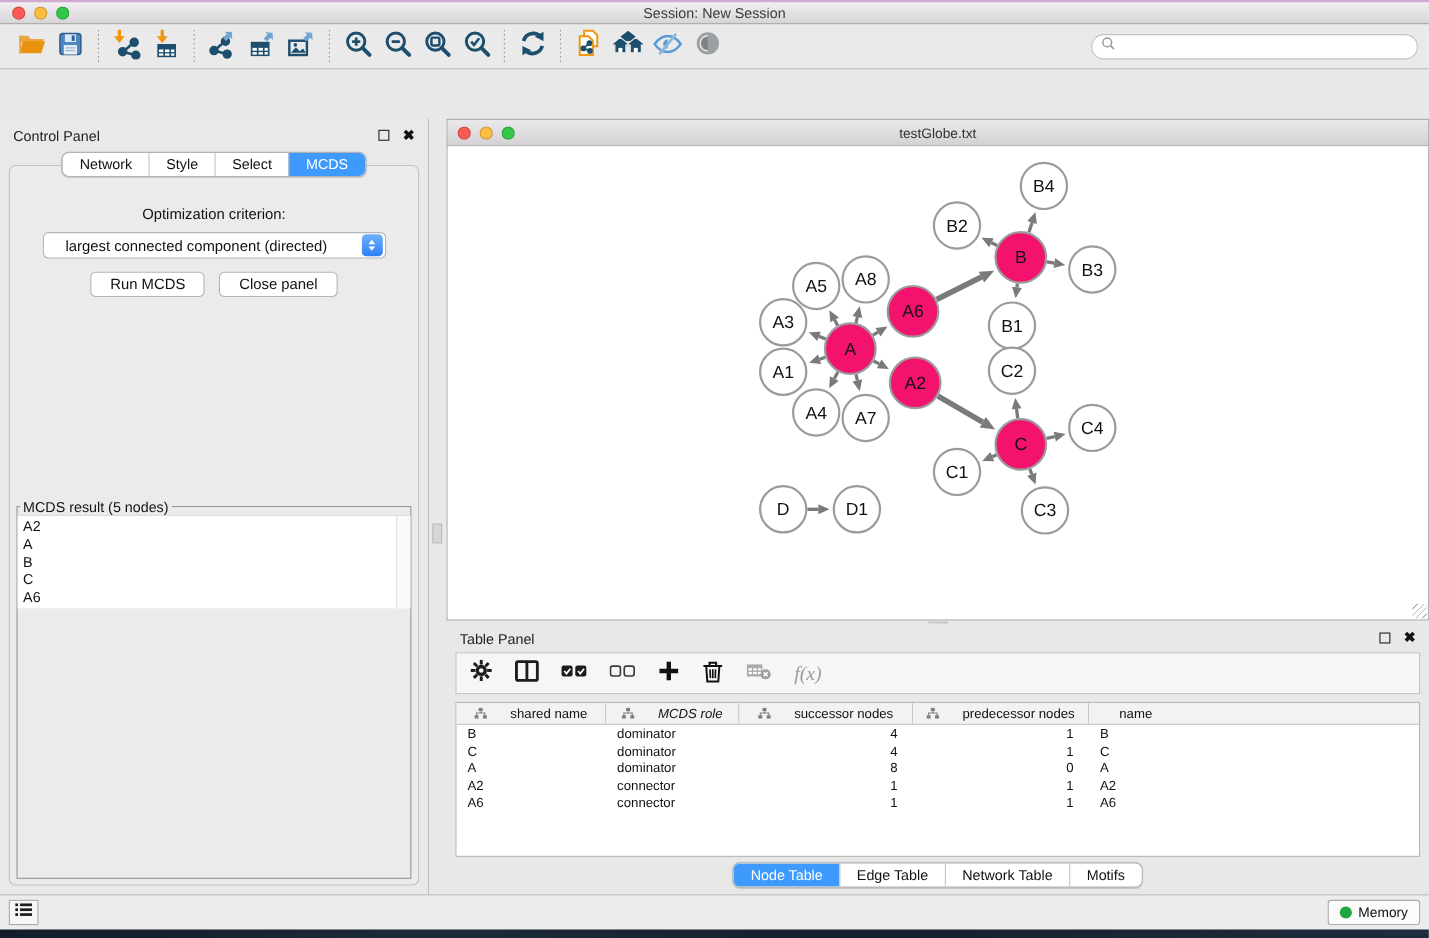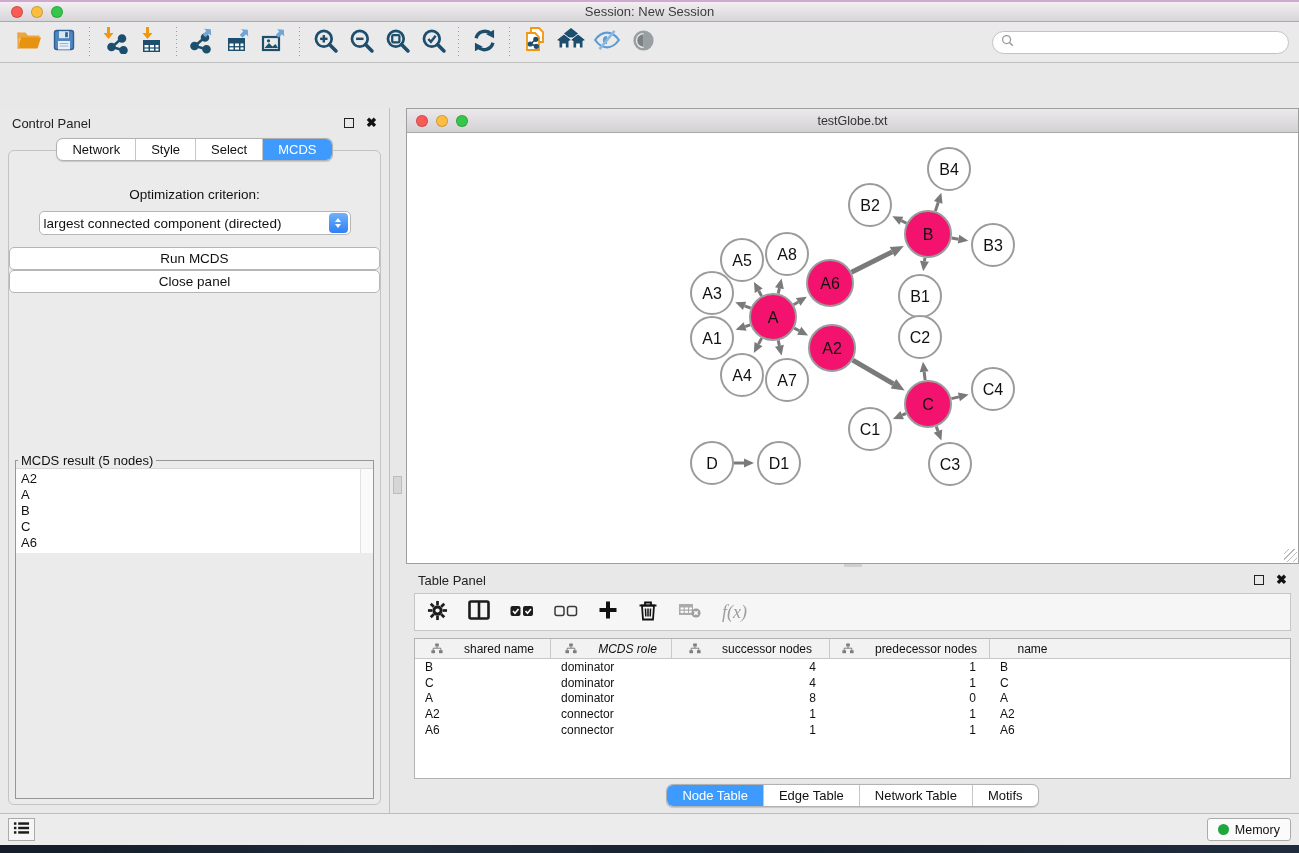--- a/index.html
+++ b/index.html
@@ -30,25 +30,25 @@
   .float-ico { width:10px; height:10px; border:1.5px solid #222; display:inline-block; margin-right:12px; }
   .close-ico { font-size:13px; font-weight:bold; color:#111; line-height:10px; }
   .cp-tabs { display:flex; justify-content:center; position:relative; z-index:2; }
   .seg-control { display:inline-flex; background:#fff; border:1px solid #b2b2b2; border-radius:7px; overflow:hidden; box-shadow:0 .5px 1px rgba(0,0,0,.15); }
   .seg { padding:2px 15px; font-size:13px; color:#111; border-left:1px solid #c6c6c6; line-height:17px; }
   .seg:first-child{border-left:none;}
   .seg.active { background:#3e9bfd; color:#fff; }
   .cp-body { flex:1; margin:-11px 8px 8px 8px; background:#ebebeb; border:1px solid #c3c3c3; border-radius:6px; padding-top:24px; display:flex; flex-direction:column; min-height:0; }
   .opt-label { text-align:center; font-size:13.5px; color:#111; margin-top:12px; }
   .dropdown { width:312px; height:24px; margin:9px auto 0; background:#fff; border:1px solid #b6b6b6; border-radius:5px; display:flex; align-items:center; }
-  .dropdown .val { flex:1; font-size:13.5px; padding-left:4px; color:#111; white-space:nowrap; }
+  .dropdown .val { flex:1; font-size:13.5px; padding-left:20px; color:#111; white-space:nowrap; }
   .dd-stepper { width:19px; height:20px; margin:2px; border-radius:4px; background:linear-gradient(#70b1fb,#2f80f7); display:flex; flex-direction:column; align-items:center; justify-content:center; gap:2px; }
   .tri-up { width:0;height:0;border-left:3.5px solid transparent;border-right:3.5px solid transparent;border-bottom:4.5px solid #fff; }
   .tri-dn { width:0;height:0;border-left:3.5px solid transparent;border-right:3.5px solid transparent;border-top:4.5px solid #fff; }
-  .cp-buttons { display:flex; justify-content:center; margin-top:12px;flex-direction:column; }
+  .cp-buttons { display:flex; justify-content:center; gap:13px; margin-top:12px; }
   .cp-btn { background:#fff; border:1px solid #b6b6b6; border-radius:5px; font-size:13.5px; padding:3px 17px; color:#111; font-family:"Liberation Sans",sans-serif; }
   .mcds-fieldset { margin:auto 6px 5px 6px; height:346px; border:1px solid #979797; padding:0; background:#ebebeb; }
   .mcds-fieldset legend { font-size:13px; color:#111; margin-left:2px; padding:0 3px; }
   .result-wrap { display:flex; height:calc(100% - 6px); background:#fff; border-top:1px solid #d7d7d7; }
   .result-list { flex:1; padding:2px 5px; }
   .result-item { font-size:13px; color:#111; line-height:16px; }
   .result-scroll { width:13px; background:#fafafa; border-left:1px solid #e2e2e2; }
 
   
   .v-split { width:16px; position:relative; }

